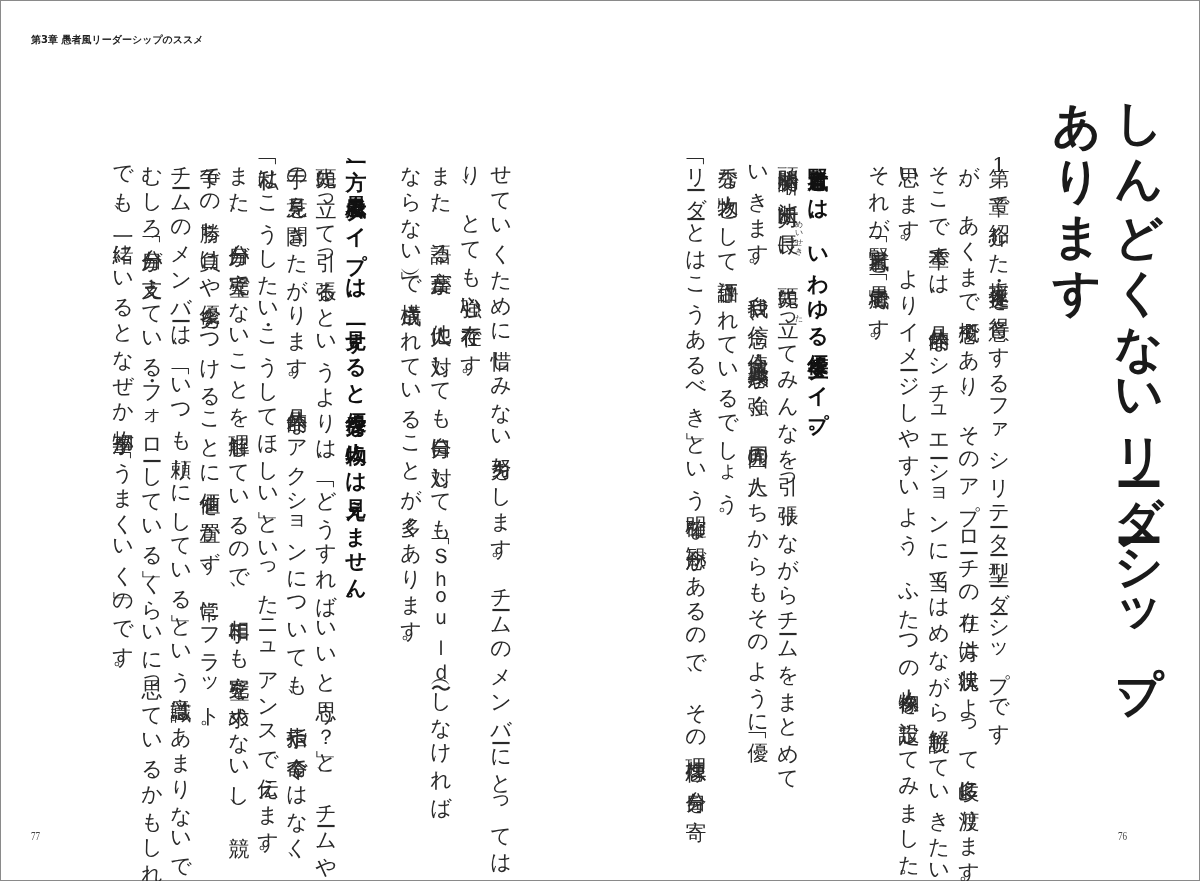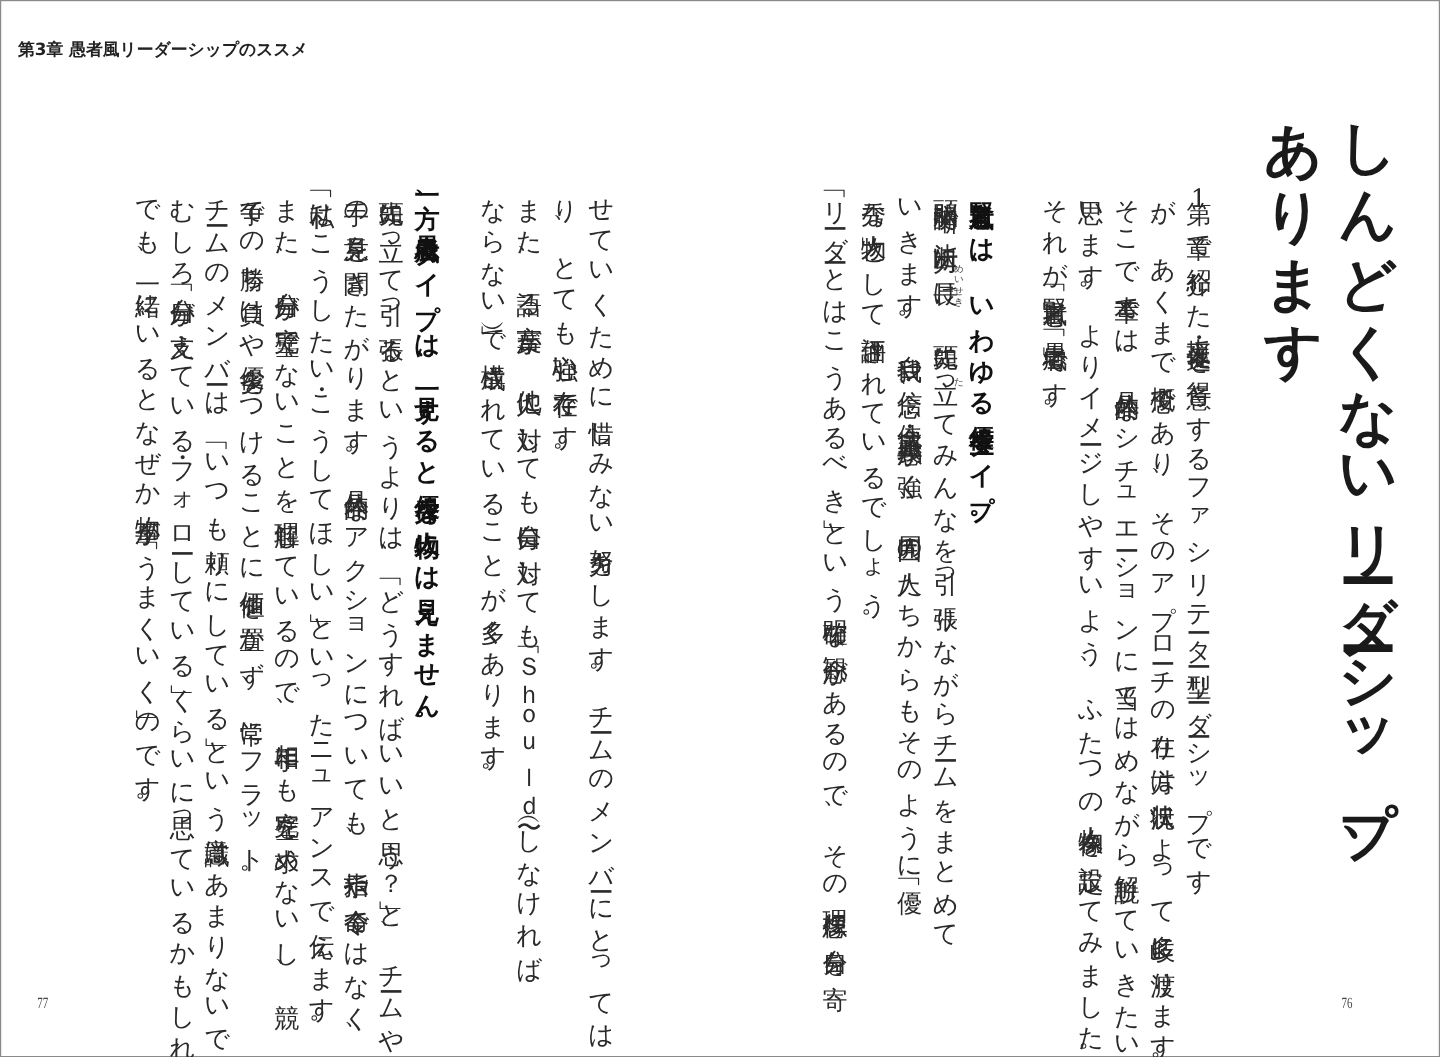--- a/index.html
+++ b/index.html
@@ -18,25 +18,25 @@
     .spread {
       position: absolute;
       left: 0; top: 0;
       width: 1198px;
       height: 879px;
       border: 1px solid #8a8a8a;
       background: #fff;
     }
     .running-head {
       position: absolute;
-      left: 14px;
+      left: 30px;
       top: 32px;
       font-family: "DejaVu Sans", "Liberation Sans", sans-serif;
       font-weight: bold;
-      font-size: 14px;
+      font-size: 10px;
       letter-spacing: 0px;
       color: #222;
     }
     .page-number {
       position: absolute;
       top: 827px;
       font-family: "Liberation Serif", "DejaVu Serif", serif;
       font-size: 13px;
       color: #444;
       transform: scaleX(0.7);

